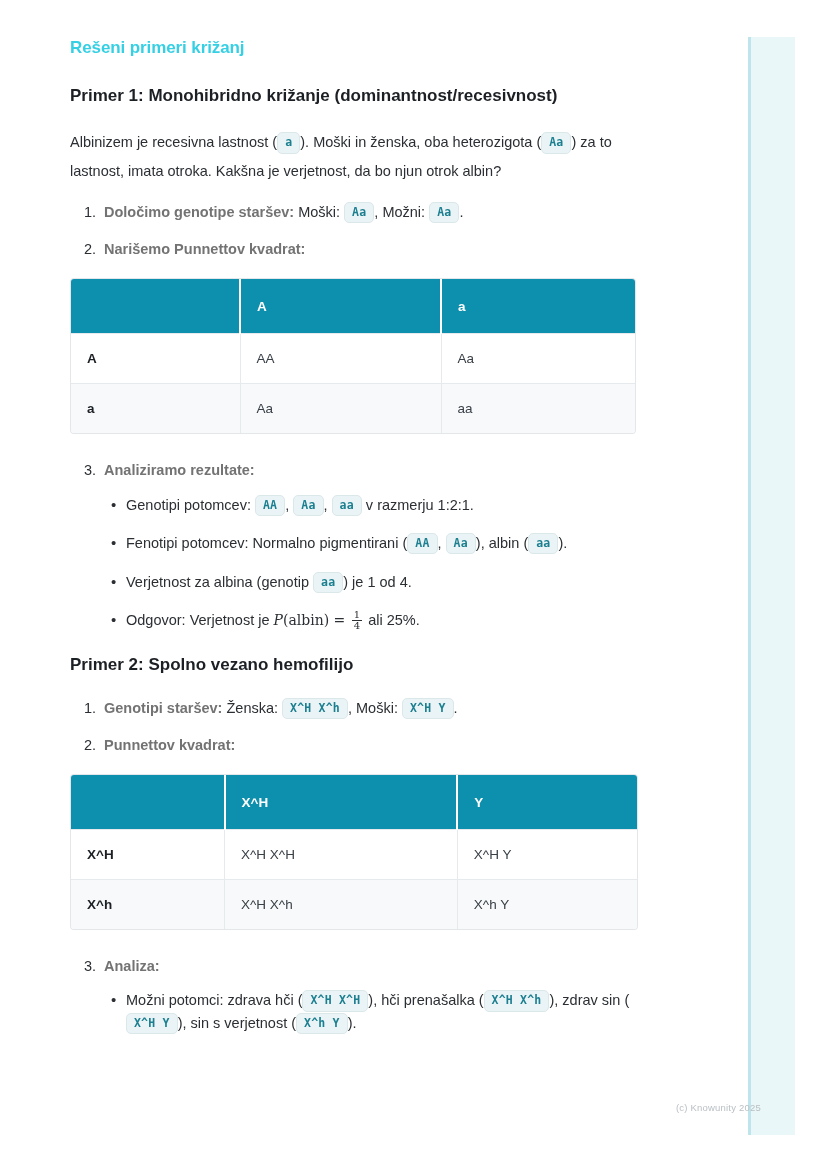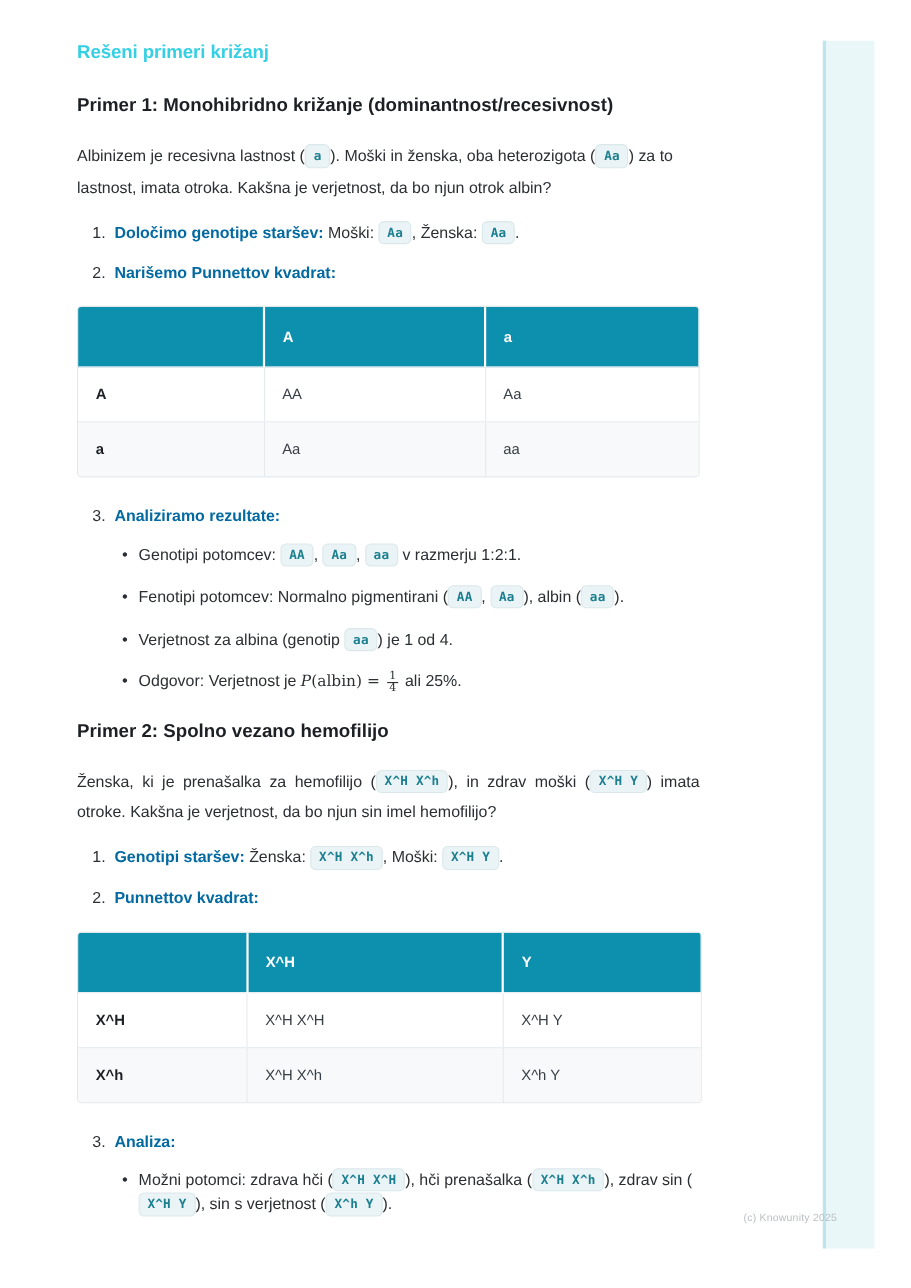--- a/index.html
+++ b/index.html
@@ -72,21 +72,21 @@
     padding-left: 30px;
     font-size: 14.5px;
     line-height: 1.6;
   }
   ol.steps > li {
     margin-bottom: 14px;
     padding-left: 4px;
     color: #2b2f33;
   }
   ol.steps > li:last-child { margin-bottom: 0; }
-  ol.steps > li b { font-weight: bold; color: #0369a1; }
+  ol.steps > li b { font-weight: bold; color: #737373; }
 
   ul.sublist {
     list-style: none;
     margin: 11px 0 0 0;
     padding-left: 22px;
     font-size: 14.5px;
   }
   ul.sublist > li {
     position: relative;
     margin-bottom: 16px;
@@ -200,21 +200,21 @@
 
   <div class="content">
 
     <h1 class="doc-title">Rešeni primeri križanj</h1>
 
     <h2 class="section-title">Primer 1: Monohibridno križanje (dominantnost/recesivnost)</h2>
 
     <p class="para"><span>Albinizem je recesivna lastnost (</span><code class="gene">a</code><span>). Moški in ženska, oba heterozigota (</span><code class="gene">Aa</code><span>) za to lastnost, imata otroka. Kakšna je verjetnost, da bo njun otrok albin?</span></p>
 
     <ol class="steps">
-      <li><b>Določimo genotipe staršev:</b><span> Moški: </span><code class="gene">Aa</code><span>, Ženska: </span><code class="gene">Aa</code><span>.</span></li>
+      <li><b>Določimo genotipe staršev:</b><span> Moški: </span><code class="gene">Aa</code><span>, Možni: </span><code class="gene">Aa</code><span>.</span></li>
       <li><b>Narišemo Punnettov kvadrat:</b></li>
     </ol>
 
     <table class="punnett t1">
       <colgroup>
           <col class="c1">
           <col class="c2">
           <col class="c3">
         </colgroup>
       <thead>
@@ -247,21 +247,20 @@
 
           <li><span>Verjetnost za albina (genotip </span><code class="gene">aa</code><span>) je 1 od 4.</span></li>
 
           <li><span>Odgovor: Verjetnost je </span><span class="math"><span class="mvar">P</span><span>(albin) = </span><span class="frac"><span class="num">1</span><span class="den">4</span></span></span><span> ali 25%.</span></li>
         </ul>
       </li>
     </ol>
 
     <h2 class="section-title" style="margin-top:22px;">Primer 2: Spolno vezano hemofilijo</h2>
 
-    <p class="para justify"><span>Ženska, ki je prenašalka za hemofilijo (</span><code class="gene">X^H X^h</code><span>), in zdrav moški (</span><code class="gene">X^H Y</code><span>) imata otroke. Kakšna je verjetnost, da bo njun sin imel hemofilijo?</span></p>
 
     <ol class="steps">
       <li><b>Genotipi staršev:</b><span> Ženska: </span><code class="gene">X^H X^h</code><span>, Moški: </span><code class="gene">X^H Y</code><span>.</span></li>
       <li><b>Punnettov kvadrat:</b></li>
     </ol>
 
     <table class="punnett t2" style="width:566px;">
       <colgroup>
           <col class="c1">
           <col class="c2">

